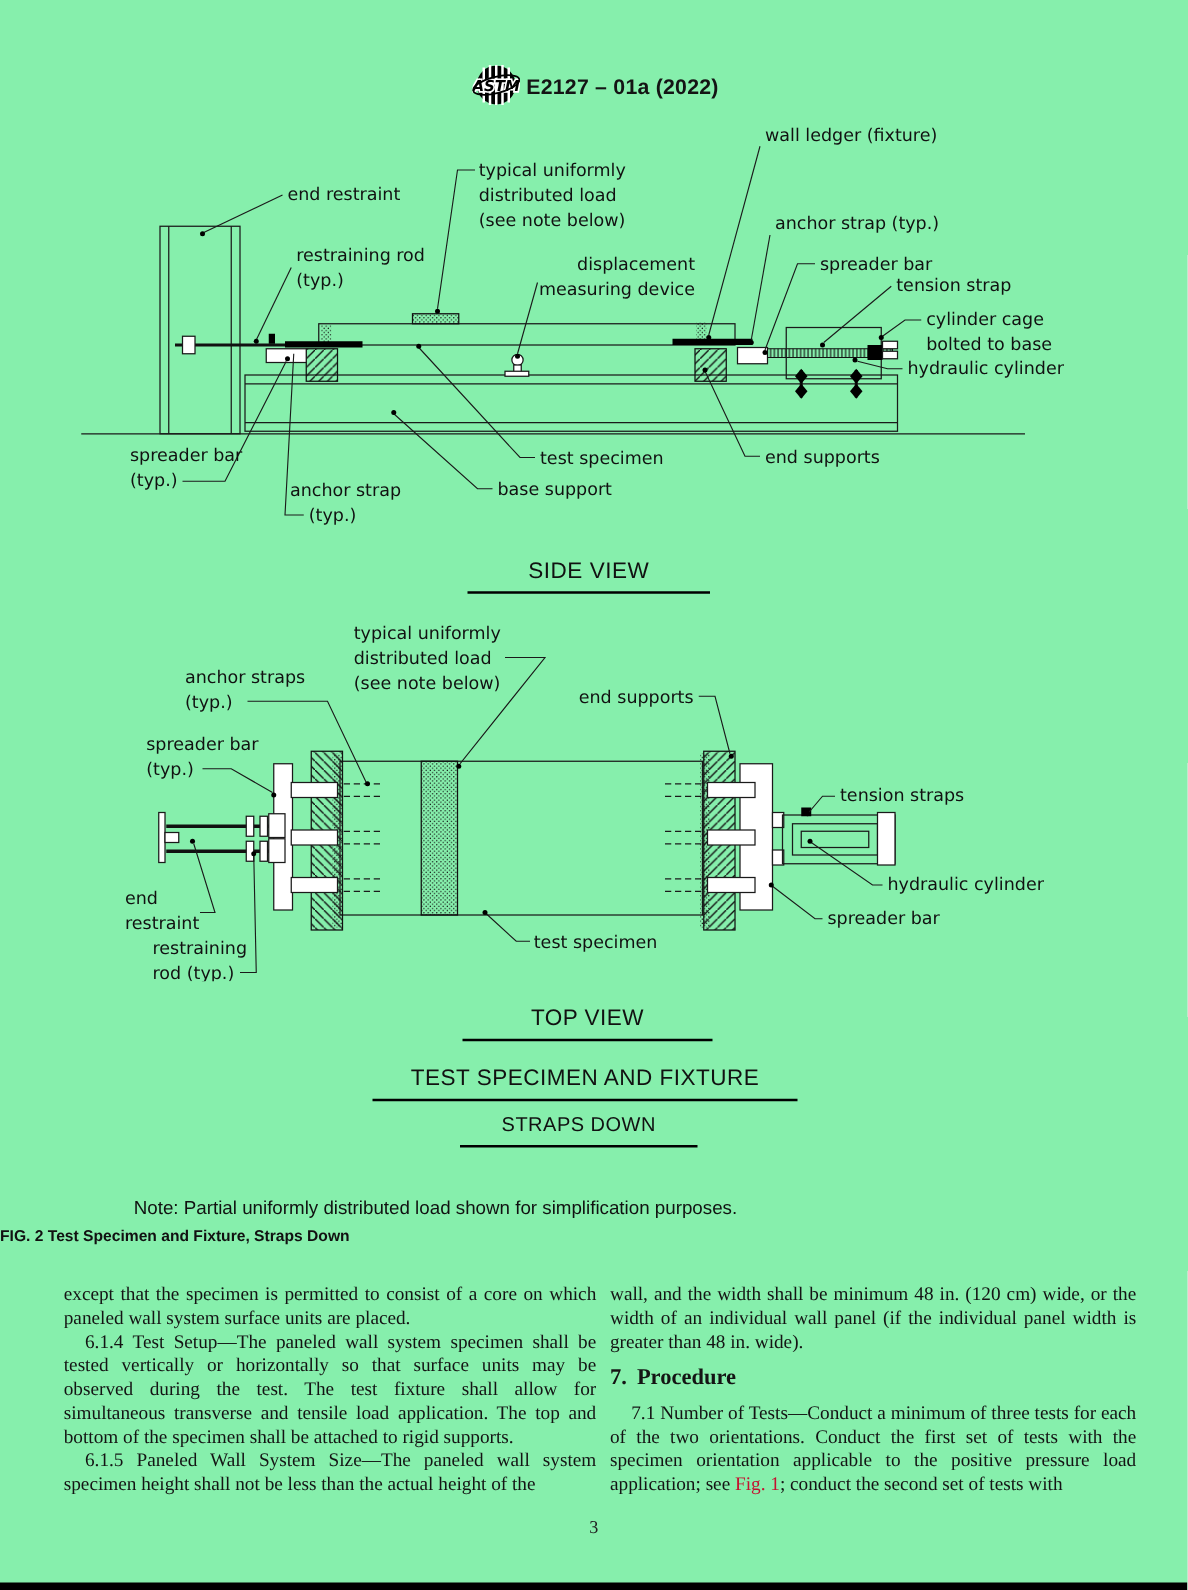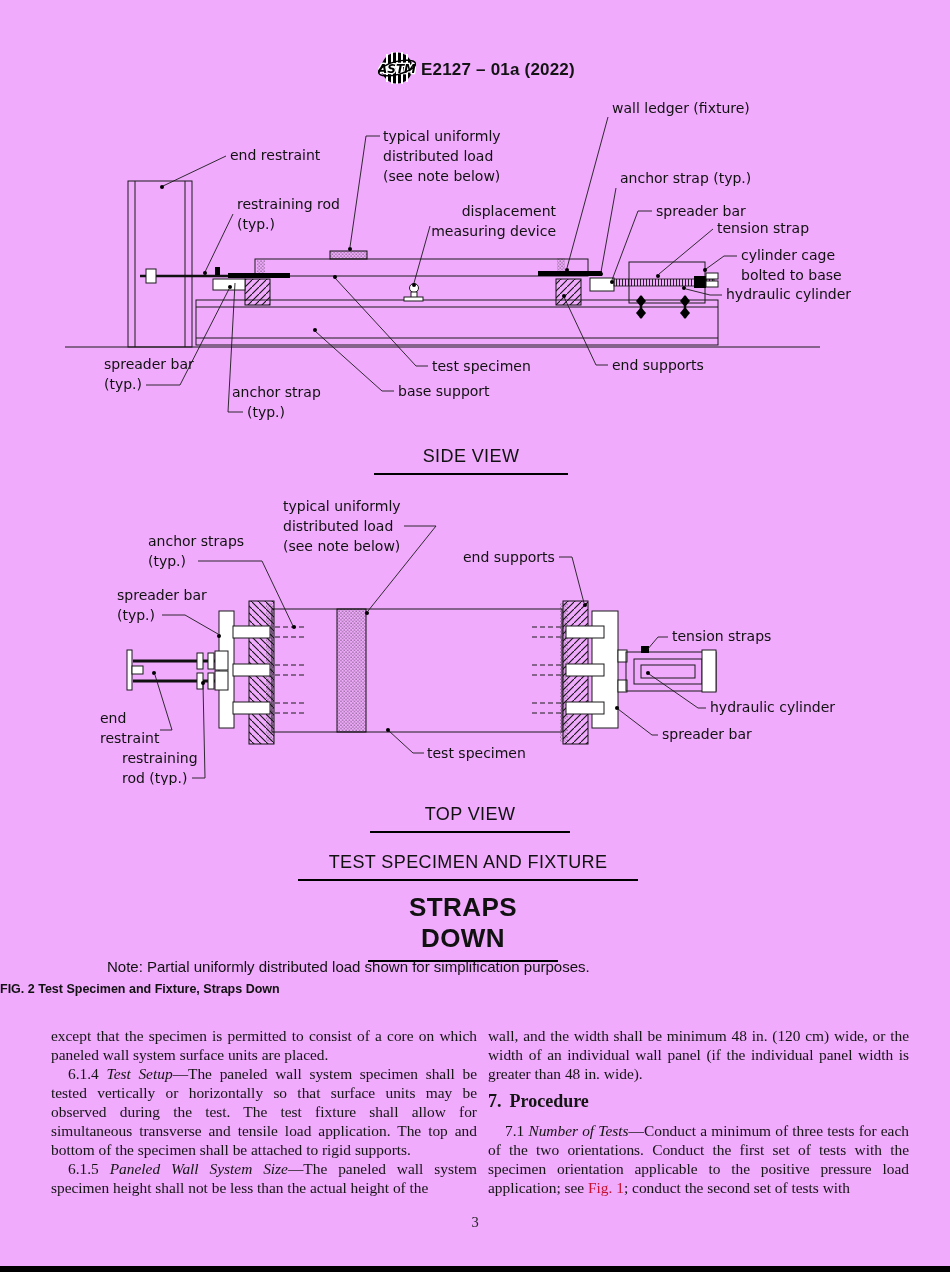--- a/index.html
+++ b/index.html
@@ -1,33 +1,33 @@
 <!DOCTYPE html>
 <html><head>
 <meta charset="utf-8">
 <style>
   html,body{margin:0;padding:0;background:#e8e8e8;}
-  #page{position:relative;width:950px;height:1272px;background:#f0abfc;overflow:hidden;
+  #page{position:relative;width:950px;height:1272px;background:#86efac;overflow:hidden;
         font-family:"Liberation Sans", sans-serif;color:#141414;}
   .abs{position:absolute;}
   
   #doc-number{font-weight:bold;font-size:17px;letter-spacing:.2px;}
   
   .fig-title{text-align:center;border-bottom:2.5px solid #000;padding-bottom:6px;
              font-size:18px;letter-spacing:.4px;color:#111;}
-  .fig-title.bold{font-weight:bold;font-size:26px;}
+  .fig-title.bold{font-weight:normal;font-size:16px;}
   
   #fig-note{font-size:15px;color:#111;}
   #fig-caption{width:950px;font-weight:bold;font-size:12.5px;color:#111;}
   
   .col{font-family:"Liberation Serif", serif;font-size:15.4px;line-height:19px;
        text-align:justify;color:#141414;}
   .col p{margin:0;}
   .col p.sec{text-indent:17px;}
-  .it{font-style:italic;}
+  .it{}
   .col h2{font-size:18px;margin:9px 0 10px 0;font-weight:bold;}
   .col h2 .sp{margin-left:8px;}
   a.xref{color:#c41230;text-decoration:none;cursor:pointer;}
   #page-number{width:950px;text-align:center;font-family:"Liberation Serif", serif;
                font-size:14.5px;color:#222;}
   #page-edge{left:0;top:1266px;width:950px;height:6px;background:#000;}
   
   svg text{font-family:"DejaVu Sans","Liberation Sans",sans-serif;font-size:14px;fill:#111;}
   svg .ln{stroke:#1a1a1a;stroke-width:1;fill:none;}
   svg .ld{stroke:#1a1a1a;stroke-width:0.9;fill:none;}

